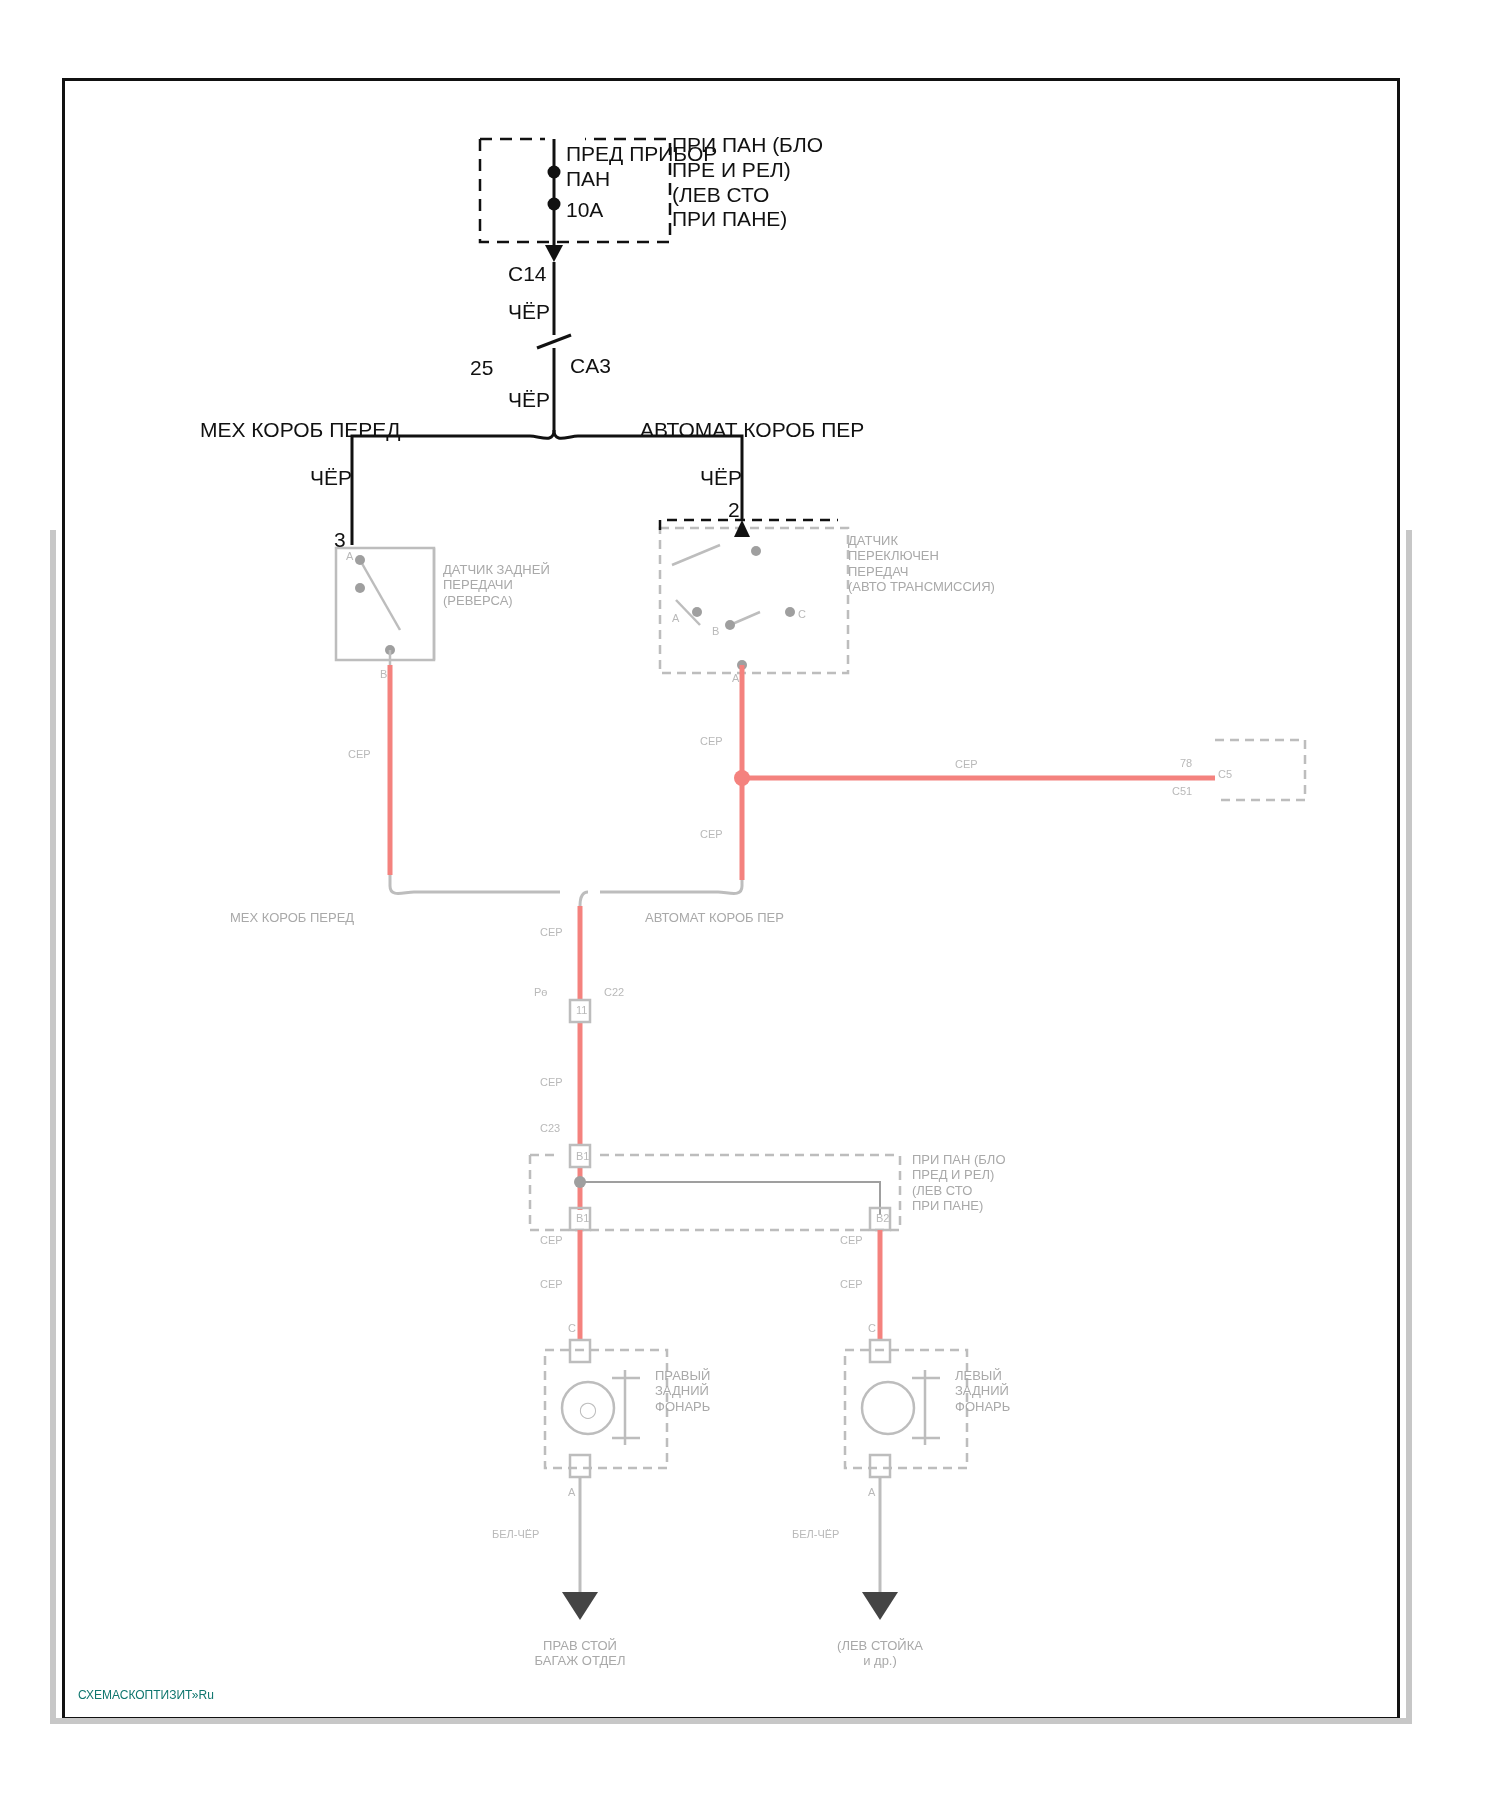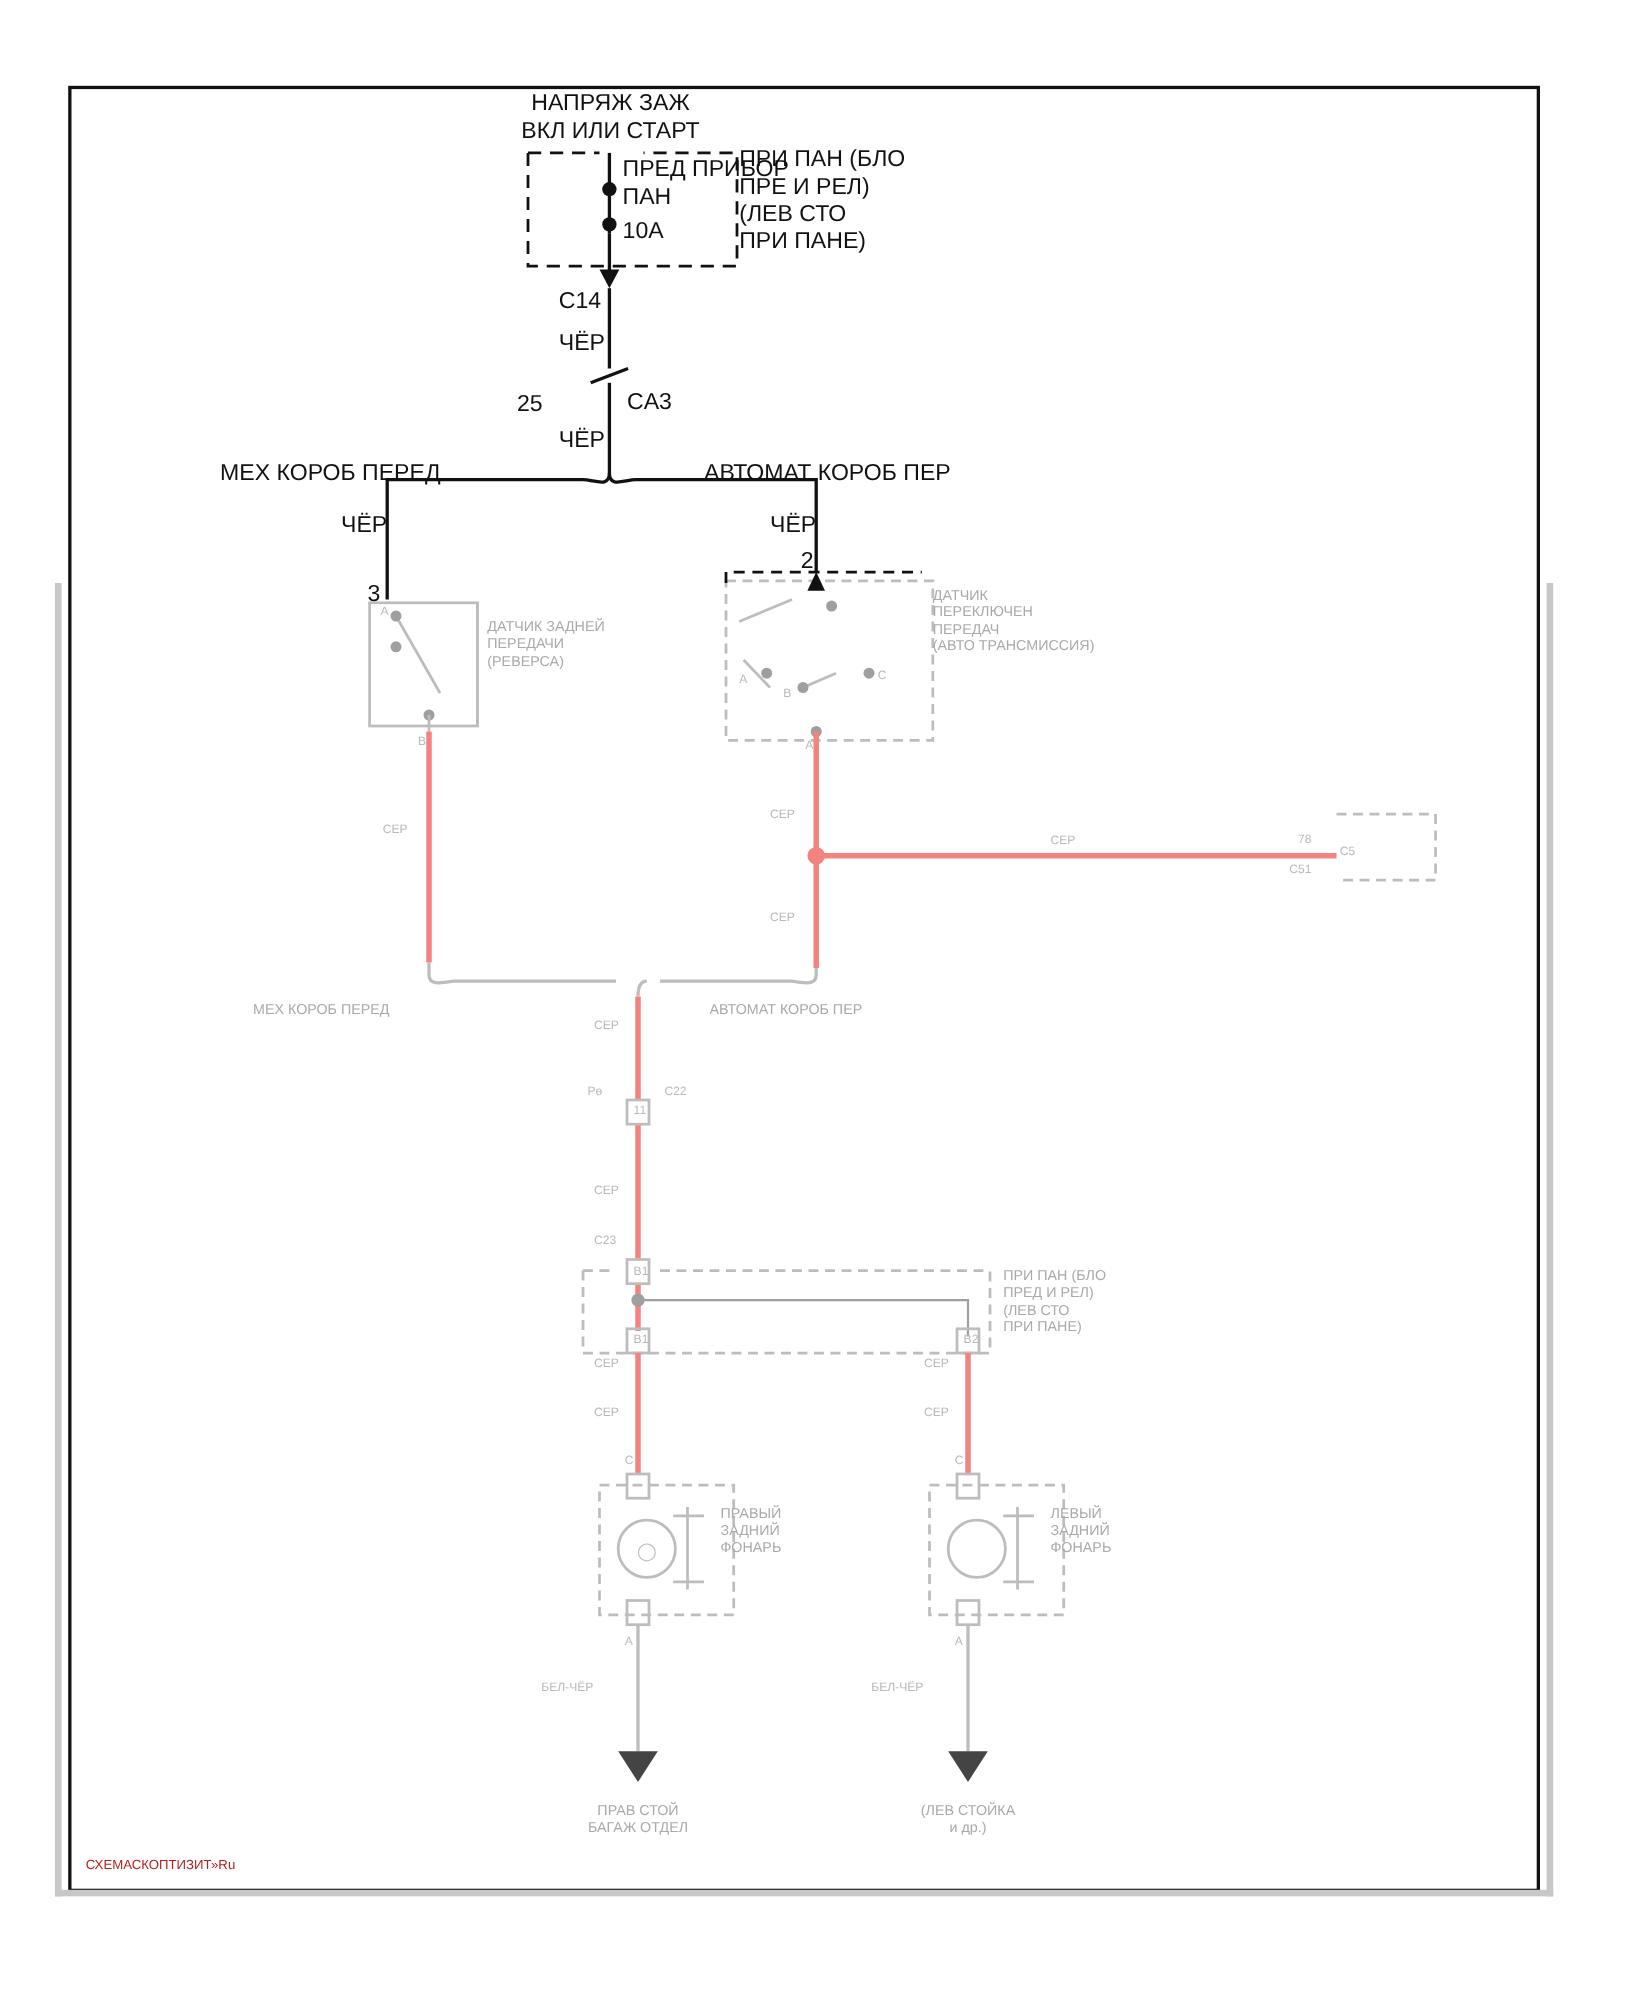--- a/index.html
+++ b/index.html
@@ -60,21 +60,21 @@
     color: #a9a9a9;
     font-size: 13px;
   }
   .lbl.center { text-align: center; }
   .lbl.right { }
   .footer {
     position: absolute;
     left: 78px;
     top: 1688px;
     font-size: 12px;
-    color: #b91c1c;
+    color: #0f766e;
   }
 </style>
 </head>
 <body>
 
 <div id="sheet">
 
   <div class="frame-outer"></div>
   <div class="frame-inner"></div>
 
@@ -216,22 +216,20 @@
       <rect x="870" y="1340" width="20" height="22"></rect>
       <rect x="870" y="1455" width="20" height="22"></rect>
       <path d="M925 1370 L925 1445 M912 1378 L940 1378 M912 1438 L940 1438"></path>
     </g>
     <g stroke="#bdbdbd" stroke-width="3" fill="none">
       <line x1="880" y1="1477" x2="880" y2="1592"></line>
     </g>
     <path d="M862 1592 L898 1592 L880 1620 Z" fill="#444444"></path>
   </svg>
 
-  <div class="lbl top center" style="left:380px; top:82px; width:350px;">НАПРЯЖ ЗАЖ
-ВКЛ ИЛИ СТАРТ</div>
 
   <div class="lbl top" style="left:566px; top:142px;">ПРЕД ПРИБОР
 ПАН</div>
   <div class="lbl top" style="left:566px; top:198px;">10А</div>
   <div class="lbl top" style="left:672px; top:133px;">ПРИ ПАН (БЛО
 ПРЕ И РЕЛ)
 (ЛЕВ СТО
 ПРИ ПАНЕ)</div>
 
   <div class="lbl top" style="left:508px; top:262px;">C14</div>

